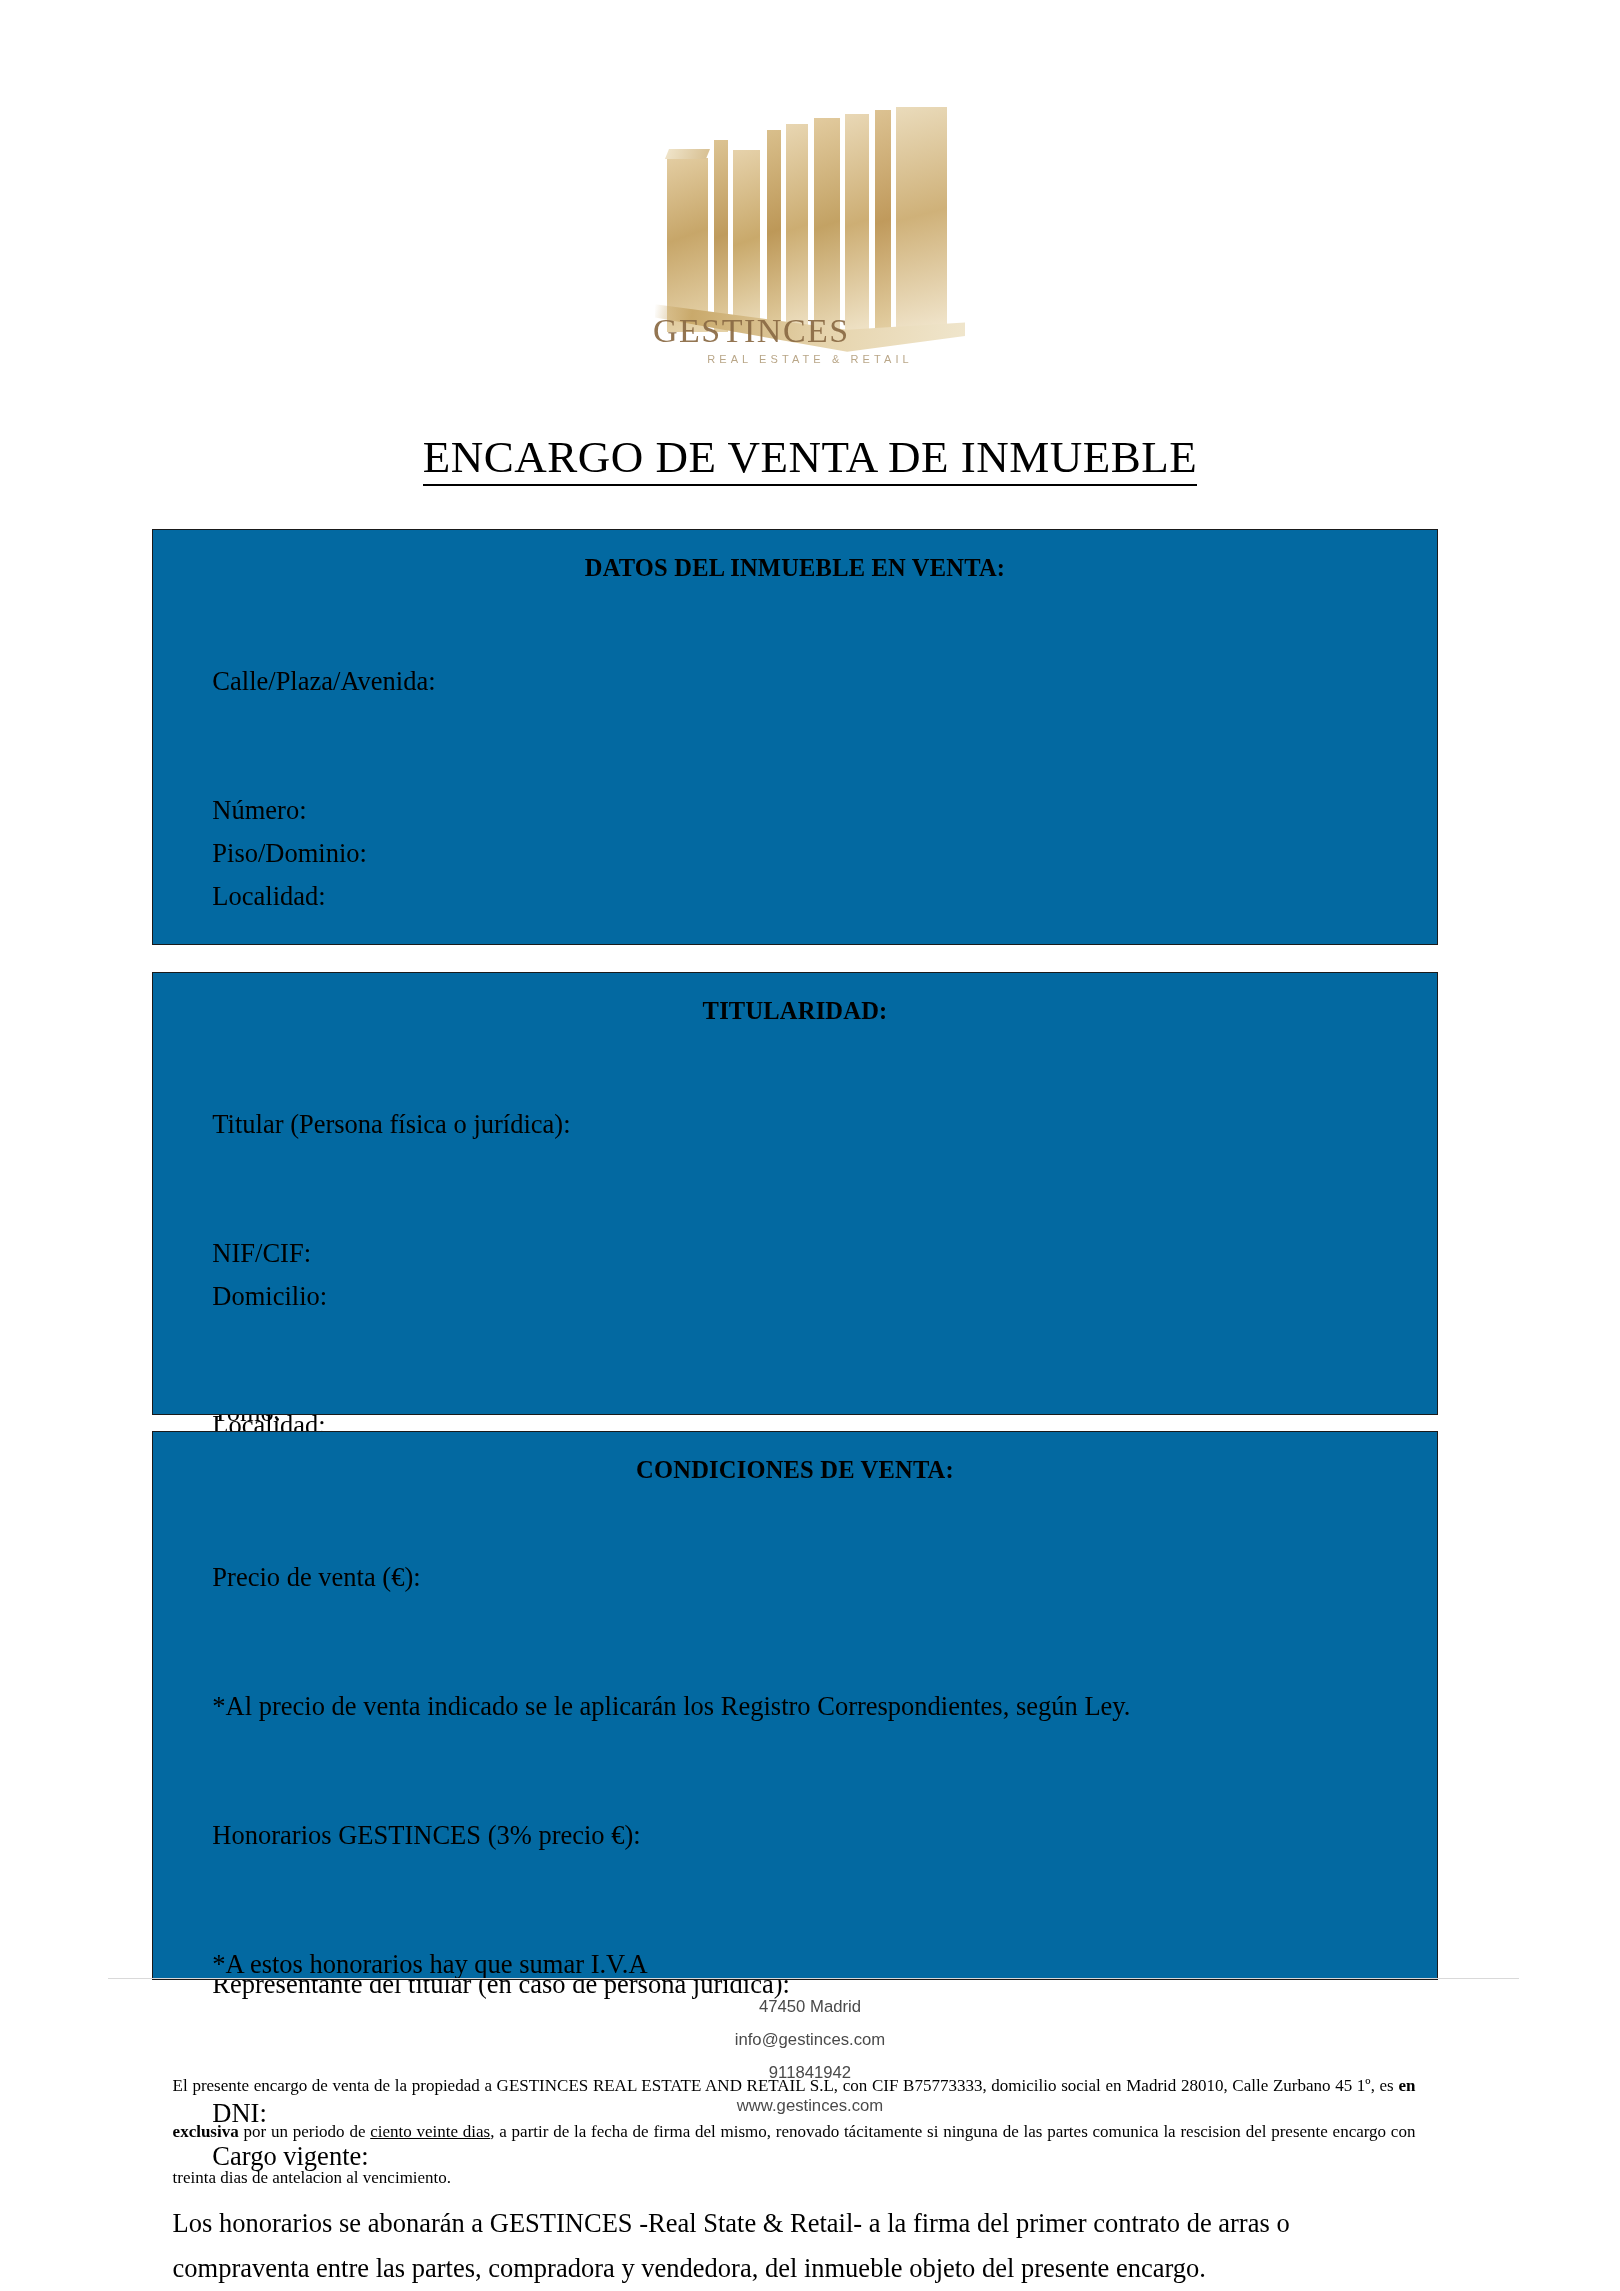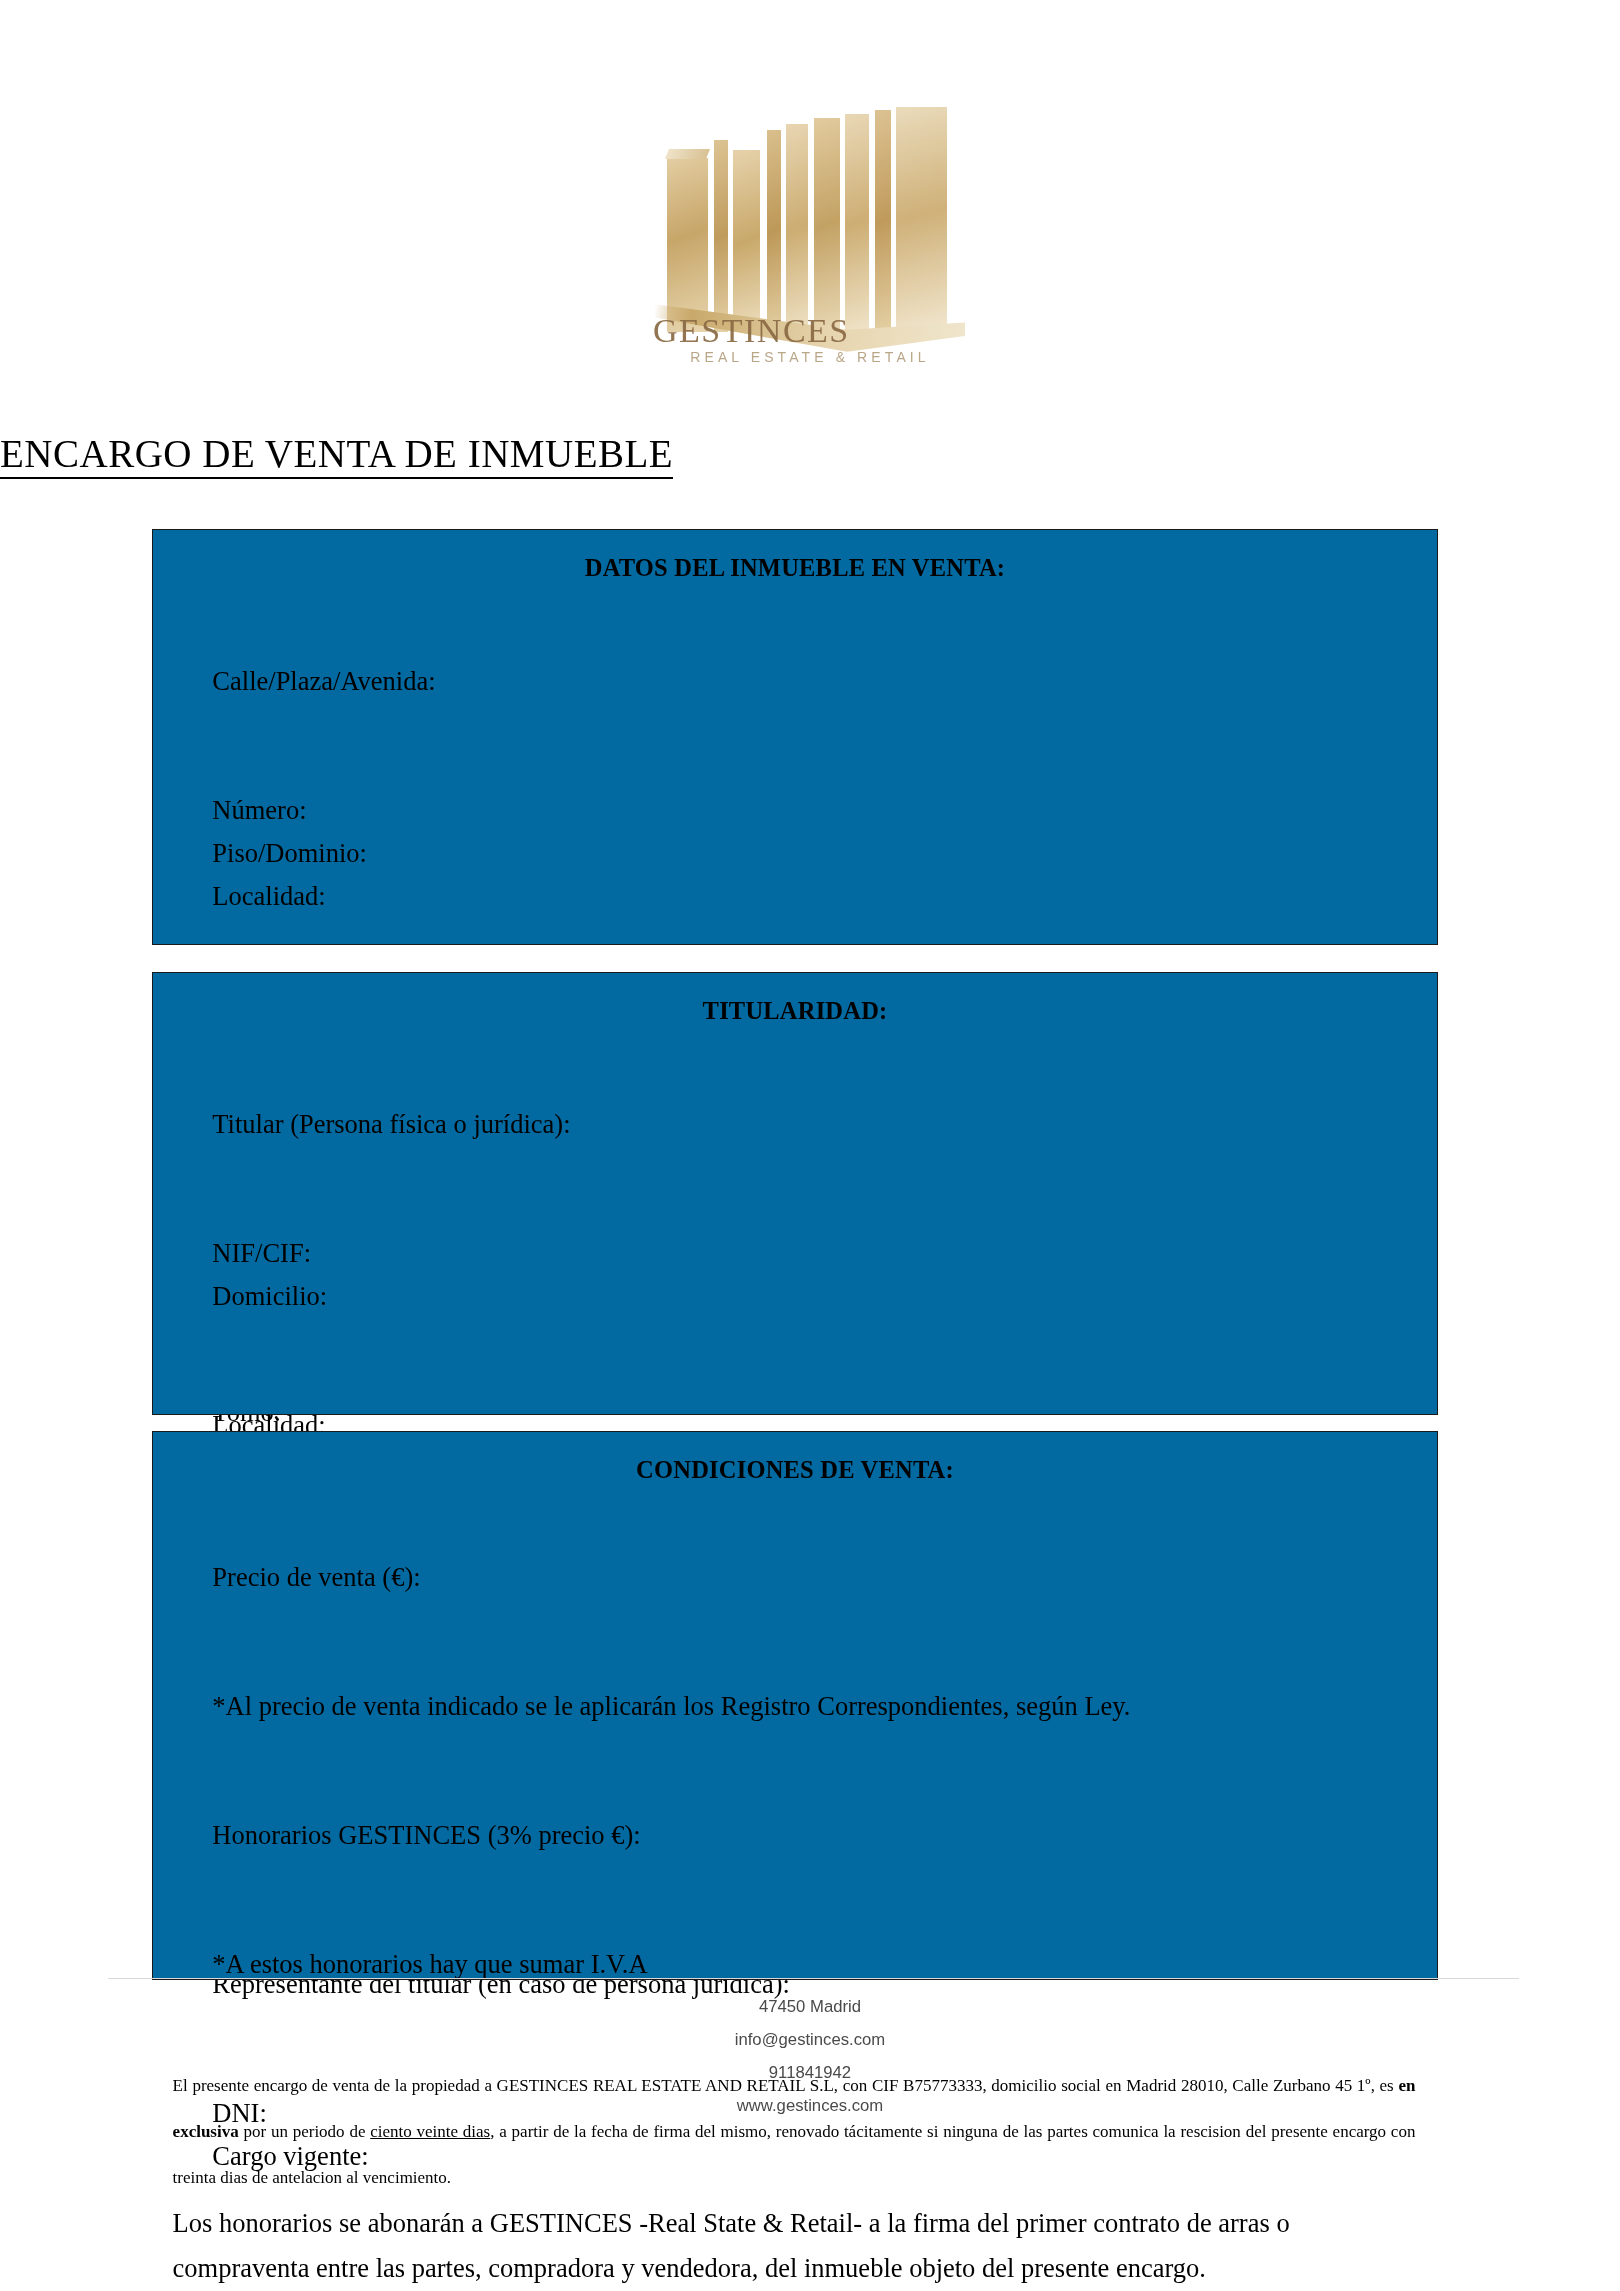--- a/index.html
+++ b/index.html
@@ -77,32 +77,33 @@
     color: #8a6a44;
     opacity: 0.92;
   }
   .logo-sub {
     position: absolute;
     left: 0;
     right: 0;
     bottom: 7.8px;
     text-align: center;
     font-family: "Liberation Sans", sans-serif;
-    font-size: 14px;
+    font-size: 11px;
     letter-spacing: 4.1px;
     color: #a8906a;
     opacity: 0.8;
   }
 
   
   .doc-title {
     position: absolute;
     left: 0; right: 0;
     top: 431px;
-    font-size: 39px;
+    text-align: center;
+    font-size: 45px;
     letter-spacing: 0.5px;
   }
   .doc-title span {
     border-bottom: 2px solid #000;
     padding-bottom: 2px;
   }
 
   
   .box {
     position: absolute;

